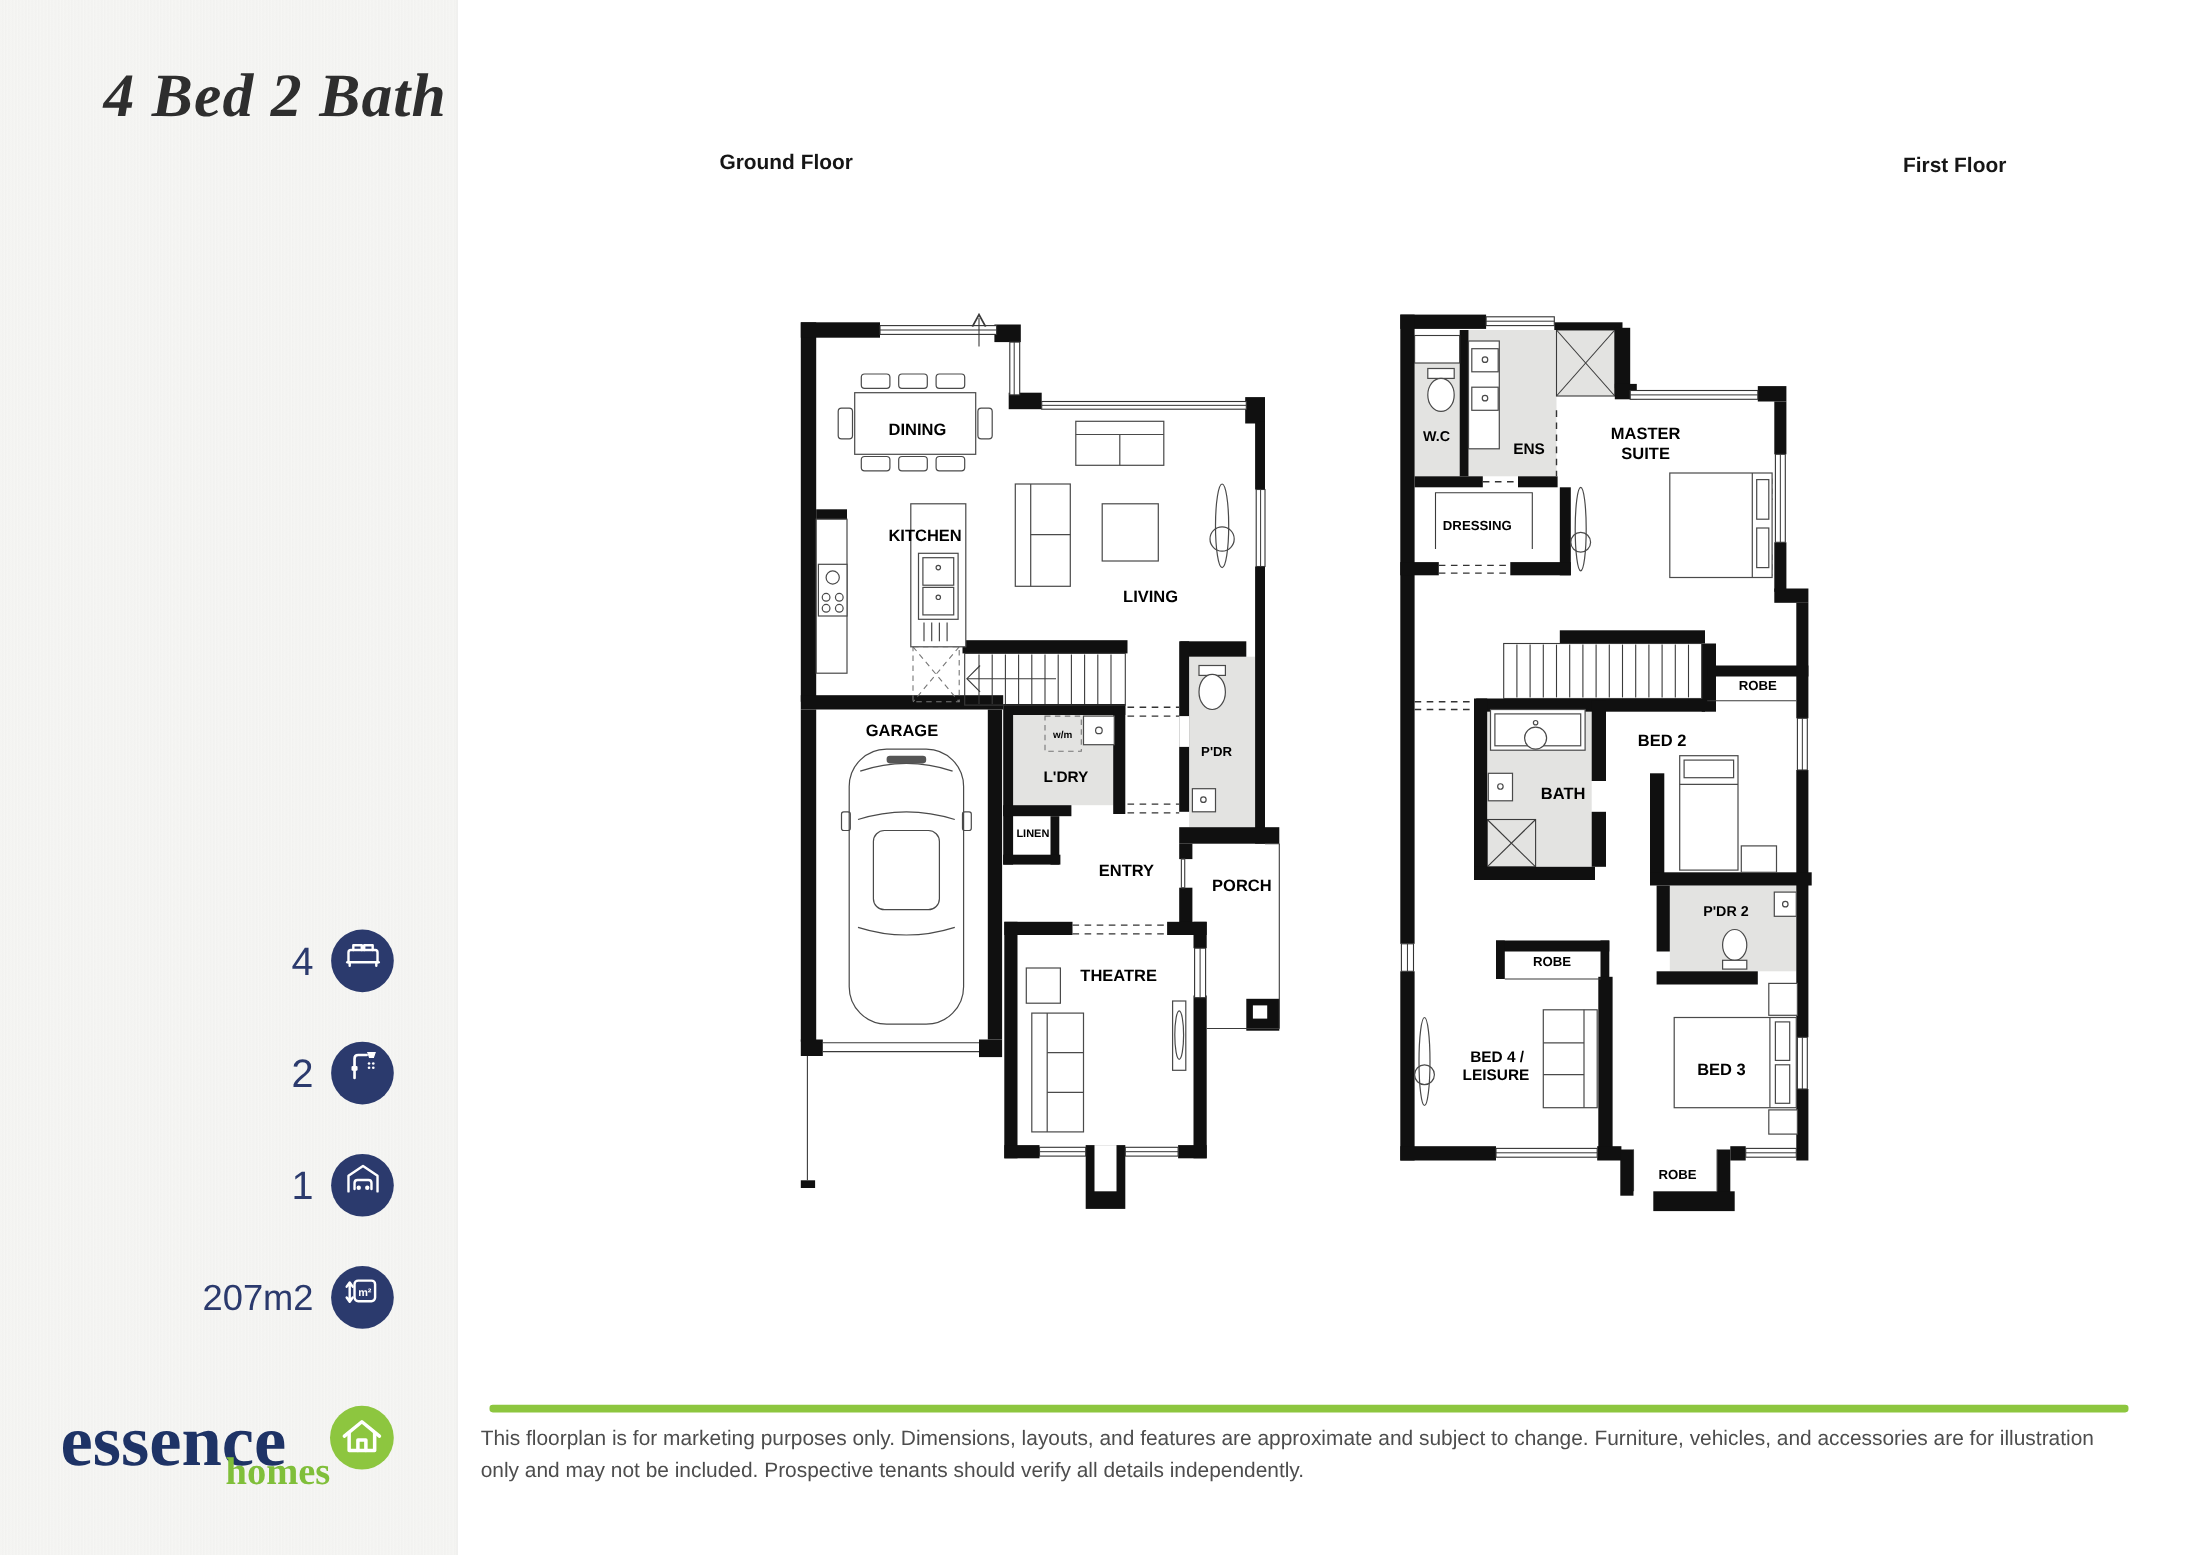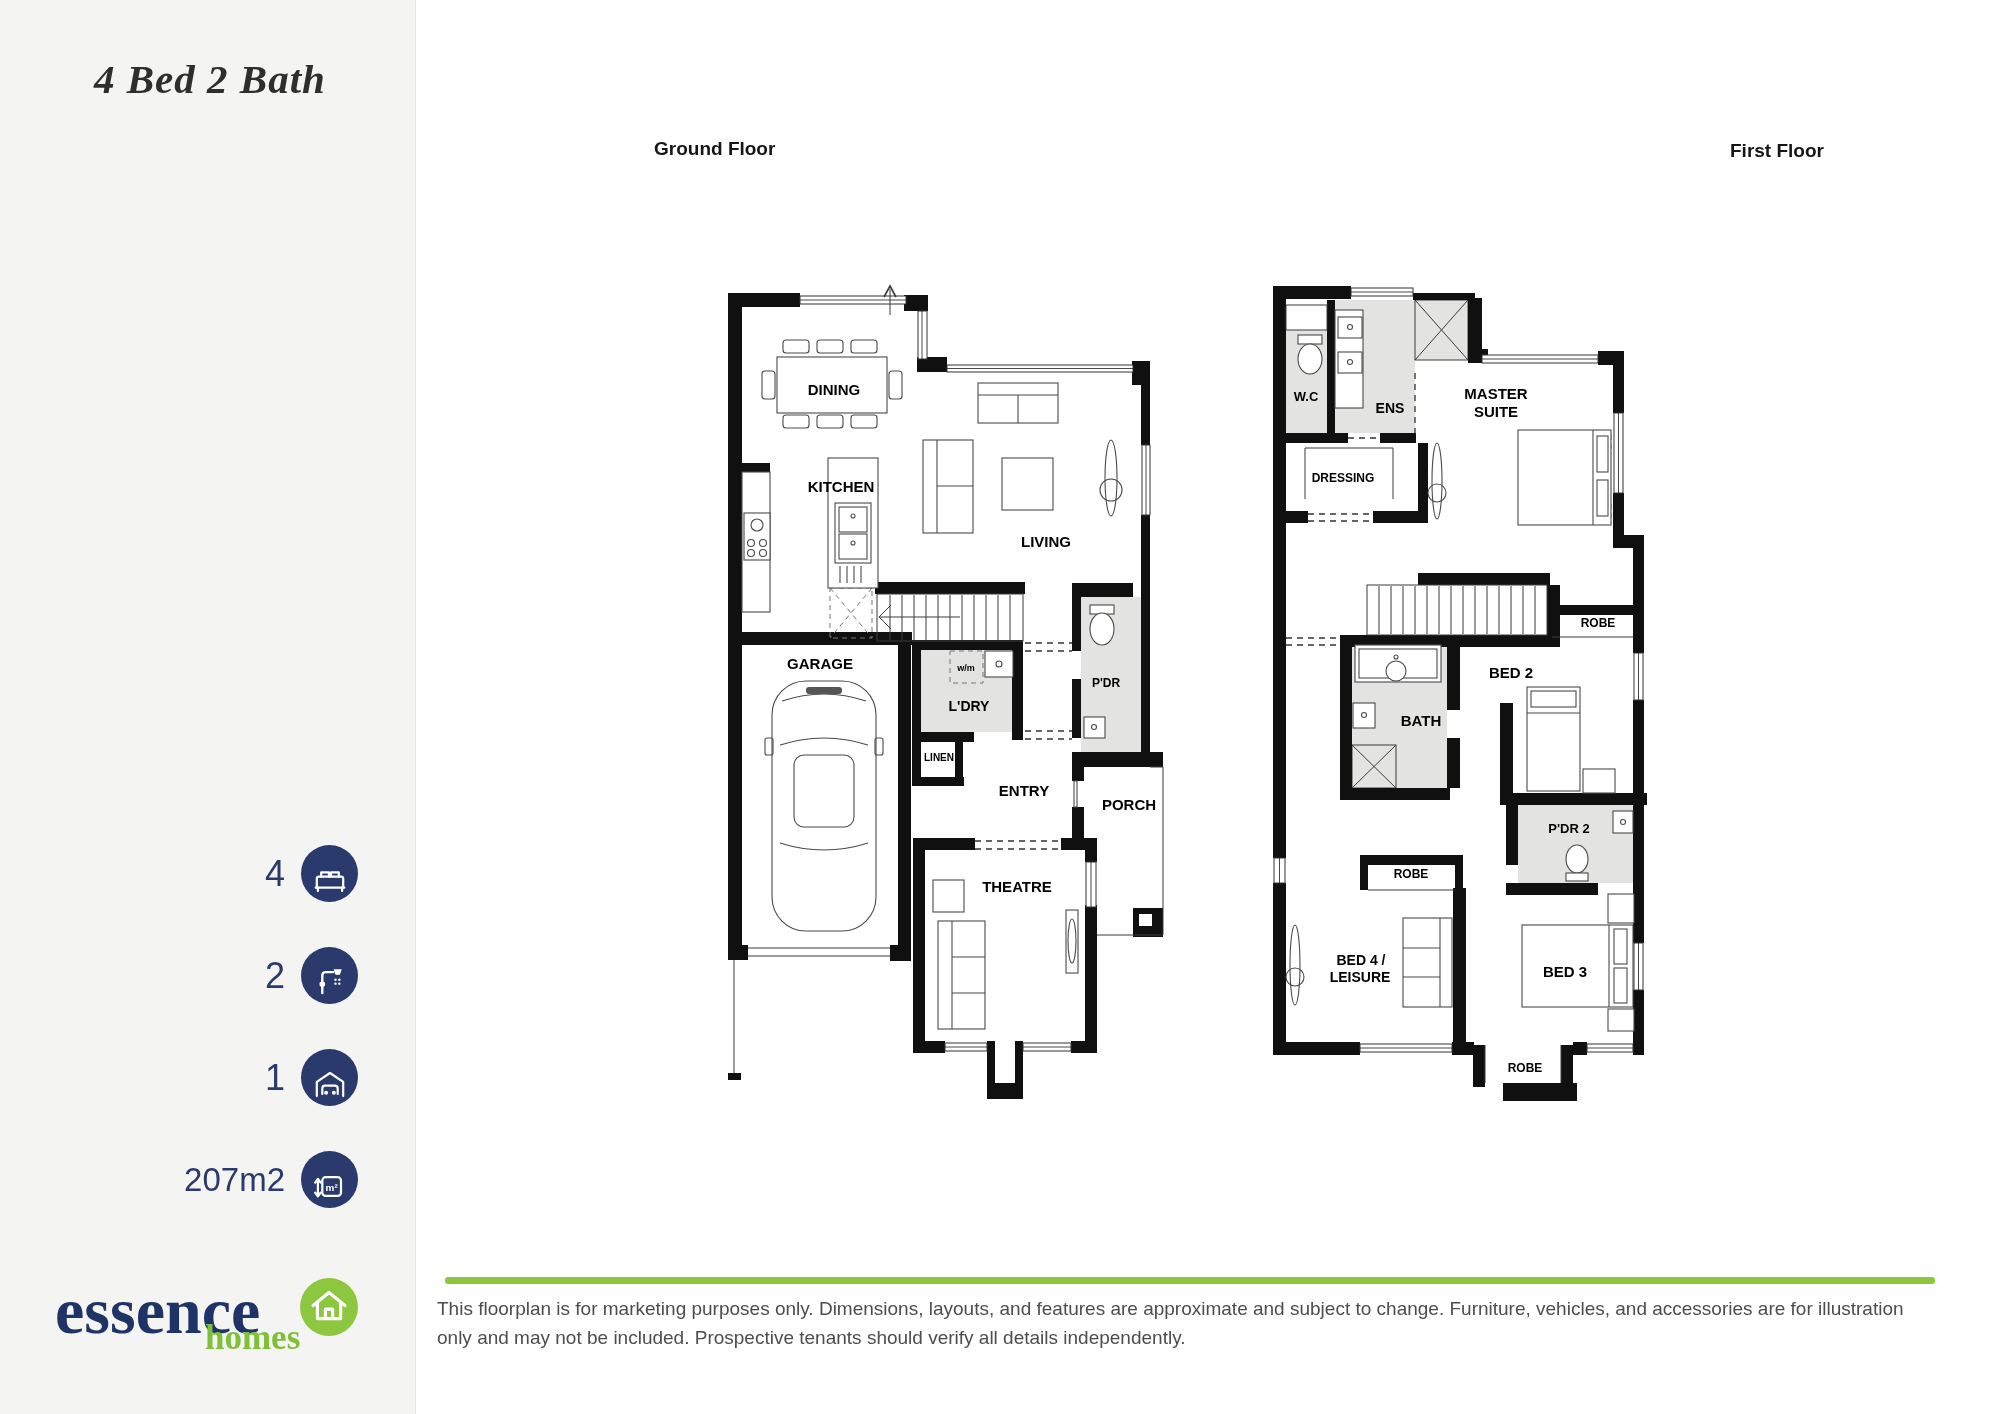--- a/index.html
+++ b/index.html
@@ -3,27 +3,27 @@
 <meta charset="utf-8">
 <style>
   html,body{margin:0;padding:0;background:#fff;}
   .page{position:relative;width:2000px;height:1414px;background:#ffffff;overflow:hidden;
         font-family:"Liberation Sans",sans-serif;}
   
   .sidebar{position:absolute;left:0;top:0;width:415px;height:1414px;
     background:repeating-linear-gradient(90deg,#f3f3f1 0px,#f6f6f4 1px,#f2f2f0 2px,#f4f4f2 3px);
     border-right:1px solid #e7e7e4;}
   .title{position:absolute;left:94px;top:55px;margin:0;font-family:"Liberation Serif",serif;
-    font-style:italic;font-weight:600;font-size:41px;color:#2e2e2e;letter-spacing:1px;white-space:nowrap;}
+    font-style:italic;font-weight:600;font-size:56px;color:#2e2e2e;letter-spacing:1px;white-space:nowrap;}
   .stats{position:absolute;left:120px;top:845px;width:238px;}
   .stat{display:flex;justify-content:flex-end;align-items:center;gap:16px;height:57px;margin-bottom:45px;}
   .stat-value{font-size:36px;color:#2b3a6d;line-height:1;}
   .stat-value.small{font-size:33px;}
   .stat-icon{width:57px;height:57px;border-radius:50%;background:#2b3a6d;flex:0 0 auto;
-    display:flex;align-items:flex-end;justify-content:center;}
+    display:flex;align-items:flex-start;justify-content:center;}
   .stat-icon svg{width:44px;height:44px;}
   .logo{position:absolute;left:55px;top:1282px;width:320px;height:100px;}
   .logo-essence{position:absolute;left:0;top:-14px;font-family:"Liberation Serif",serif;
     font-weight:600;font-size:66px;color:#1e3366;letter-spacing:0;line-height:1;margin-top:10px;}
   .logo-house{position:absolute;left:245px;top:-4px;width:58px;height:58px;border-radius:50%;
     background:#8dc63f;display:flex;align-items:center;justify-content:center;}
   .logo-homes{position:absolute;left:150px;top:38px;font-family:"Liberation Serif",serif;
     font-weight:600;font-size:35px;color:#80bf3a;line-height:1;}
   
   .floor-heading{position:absolute;font-size:19px;font-weight:bold;color:#161616;white-space:nowrap;margin-left:44px;}

